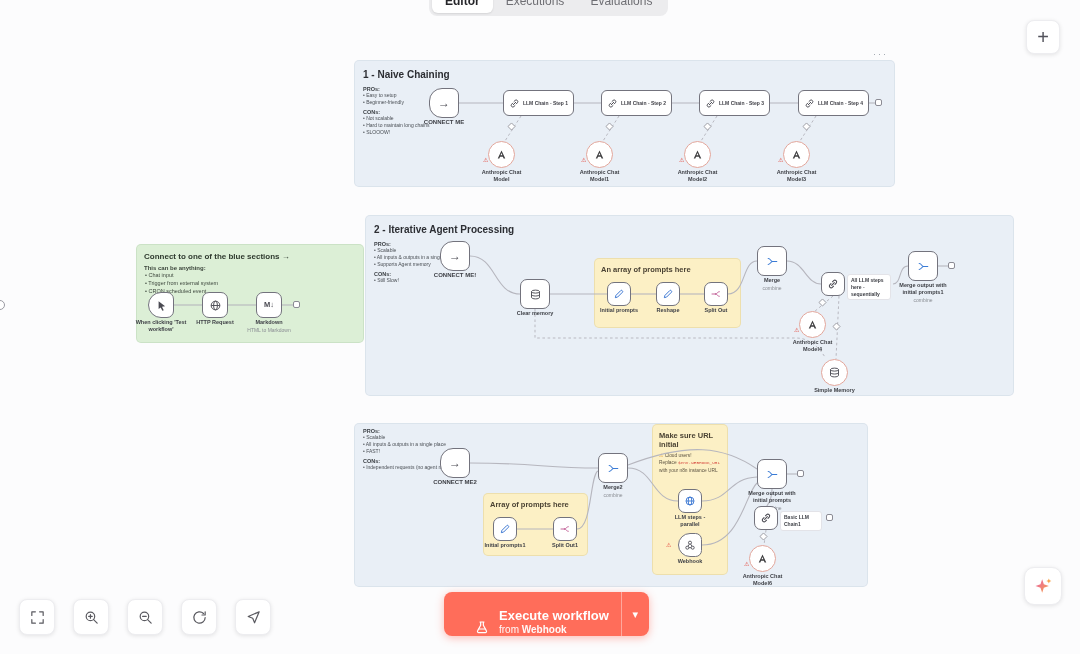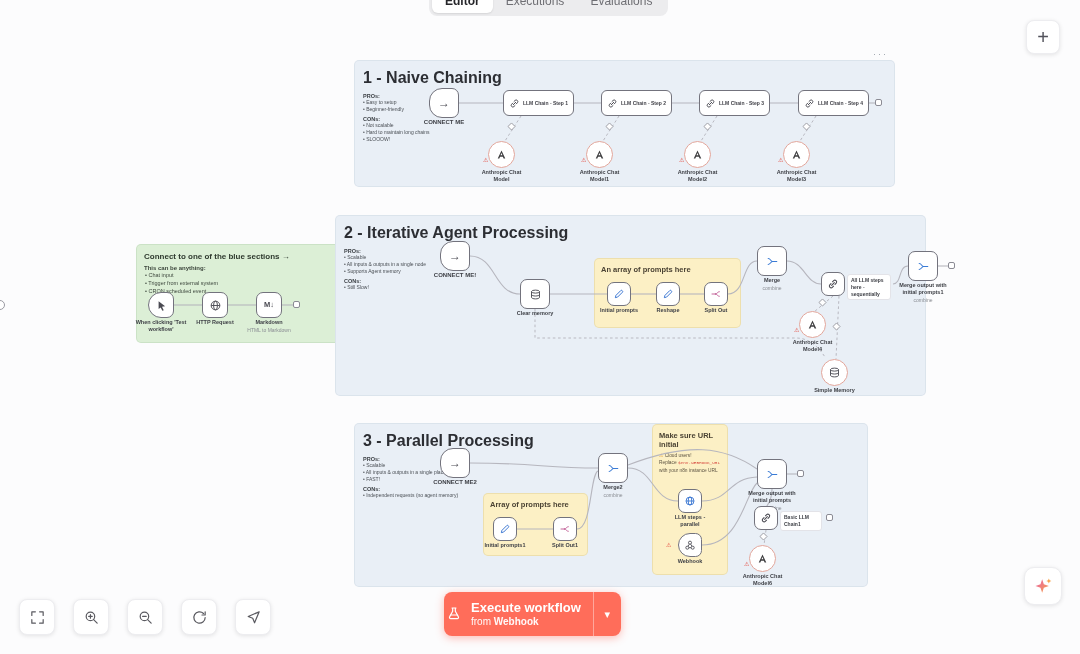--- a/index.html
+++ b/index.html
@@ -5,21 +5,21 @@
   *{margin:0;padding:0;box-sizing:border-box}
   html,body{background:#fff}
   body{font-family:"Liberation Sans",sans-serif;-webkit-font-smoothing:antialiased}
   .canvas{position:relative;width:1080px;height:654px;overflow:hidden;background:#fcfcfd}
 
   
   .sticky{position:absolute;border-radius:5px;z-index:1}
   .blue{background:#e9eff6;border:1px solid rgba(70,100,130,.08)}
   .green{background:#dcefd6;border:1px solid rgba(60,120,60,.10)}
   .yellow{background:#fcf0c5;border:1px solid rgba(150,120,30,.14);z-index:2}
-  .s-title{font-weight:700;color:#2c2e33;font-size:16px;padding:8px 8px 2px;white-space:nowrap}
+  .s-title{font-weight:700;color:#2c2e33;font-size:10px;padding:8px 8px 2px;white-space:nowrap}
   .g-title{font-size:8px;color:#2f3a2f;padding:7px 7px 1px;font-weight:700}
   .g-sub{font-size:6px;font-weight:700;color:#3c463c;padding:3px 7px 0}
   .s-body{padding:1px 8px;color:#4a4f55}
   .s-h{font-size:5.5px;font-weight:700;margin-top:3px;color:#3c4045}
   .s-line{font-size:5px;line-height:1.4}
   .g-line{font-size:5.5px;line-height:1.45;color:#3e483e}
   .s-dots{position:absolute;top:-12px;right:6px;font-size:9px;color:#9aa0a8;letter-spacing:2px;cursor:pointer}
   .y-title{font-size:7.5px;font-weight:700;color:#4a4233;padding:6px 6px 1px;line-height:1.2}
   .yw{padding:2px 6px 0;font-size:4.8px;color:#5c5342;line-height:1.5}
   .yw .wg{color:#e6a23c}
@@ -51,21 +51,21 @@
   .port{position:absolute;width:10px;height:10px;border:1.3px solid #9a9aa2;background:#fff;border-radius:50%;z-index:4}
 
   
   .tabs{position:absolute;left:429px;top:-14px;background:#ececee;border-radius:8px;padding:3px;display:flex;z-index:10}
   .tab{font-size:12px;color:#6f6f74;padding:5px 13px;border-radius:6px;cursor:pointer;white-space:nowrap}
   .tab.active{background:#fff;color:#26262a;font-weight:700;box-shadow:0 1px 2px rgba(0,0,0,.10)}
   .fab{position:absolute;background:#fff;border:1px solid #ededf0;border-radius:8px;box-shadow:0 1px 4px rgba(0,0,0,.10);display:flex;align-items:center;justify-content:center;z-index:10;cursor:pointer;color:#52525b}
   .fab svg{stroke:#5a5a60;fill:none;stroke-width:1.7;stroke-linecap:round;stroke-linejoin:round}
   .plus-glyph{font-size:20px;font-weight:400;line-height:1;color:#52525b}
   .exec{position:absolute;left:444px;top:592px;height:44px;background:#ff6d5a;border-radius:8px;display:flex;align-items:stretch;color:#fff;z-index:10;box-shadow:0 2px 8px rgba(255,109,90,.45);cursor:pointer}
-  .exec-main{display:flex;align-items:center;gap:9px;padding:0 12px 0 2px}
+  .exec-main{display:flex;align-items:flex-end;gap:9px;padding:0 12px 0 30px}
   .exec-t1{font-size:13px;font-weight:700;line-height:1.2;white-space:nowrap}
   .exec-t2{font-size:10px;line-height:1.2;opacity:.96}
   .exec-t2 b{font-weight:700}
   .exec-chev{width:28px;border-left:1px solid rgba(255,255,255,.4);display:flex;align-items:center;justify-content:center;font-size:11px;cursor:pointer}
 </style>
 </head>
 <body>
 
 <div class="canvas">
 
@@ -86,34 +86,33 @@
       <div class="s-h">PROs:</div>
       <div class="s-line">• Easy to setup</div>
       <div class="s-line">• Beginner-friendly</div>
       <div class="s-h">CONs:</div>
       <div class="s-line">• Not scalable</div>
       <div class="s-line">• Hard to maintain long chains</div>
       <div class="s-line">• SLOOOW!</div>
     </div>
   </div>
 
-  <div class="sticky blue" style="left:335px;top:215px;width:591px;height:181px">
+  <div class="sticky blue" style="left:365px;top:215px;width:649px;height:181px">
     <div class="s-title">2 - Iterative Agent Processing</div>
     <div class="s-body">
       <div class="s-h">PROs:</div>
       <div class="s-line">• Scalable</div>
       <div class="s-line">• All inputs &amp; outputs in a single node</div>
       <div class="s-line">• Supports Agent memory</div>
       <div class="s-h">CONs:</div>
       <div class="s-line">• Still Slow!</div>
     </div>
   </div>
 
   <div class="sticky blue" style="left:354px;top:423px;width:514px;height:164px">
-    <div class="s-title">3 - Parallel Processing</div>
     <div class="s-body">
       <div class="s-h">PROs:</div>
       <div class="s-line">• Scalable</div>
       <div class="s-line">• All inputs &amp; outputs in a single place</div>
       <div class="s-line">• FAST!</div>
       <div class="s-h">CONs:</div>
       <div class="s-line">• Independent requests (no agent memory)</div>
     </div>
   </div>
 

